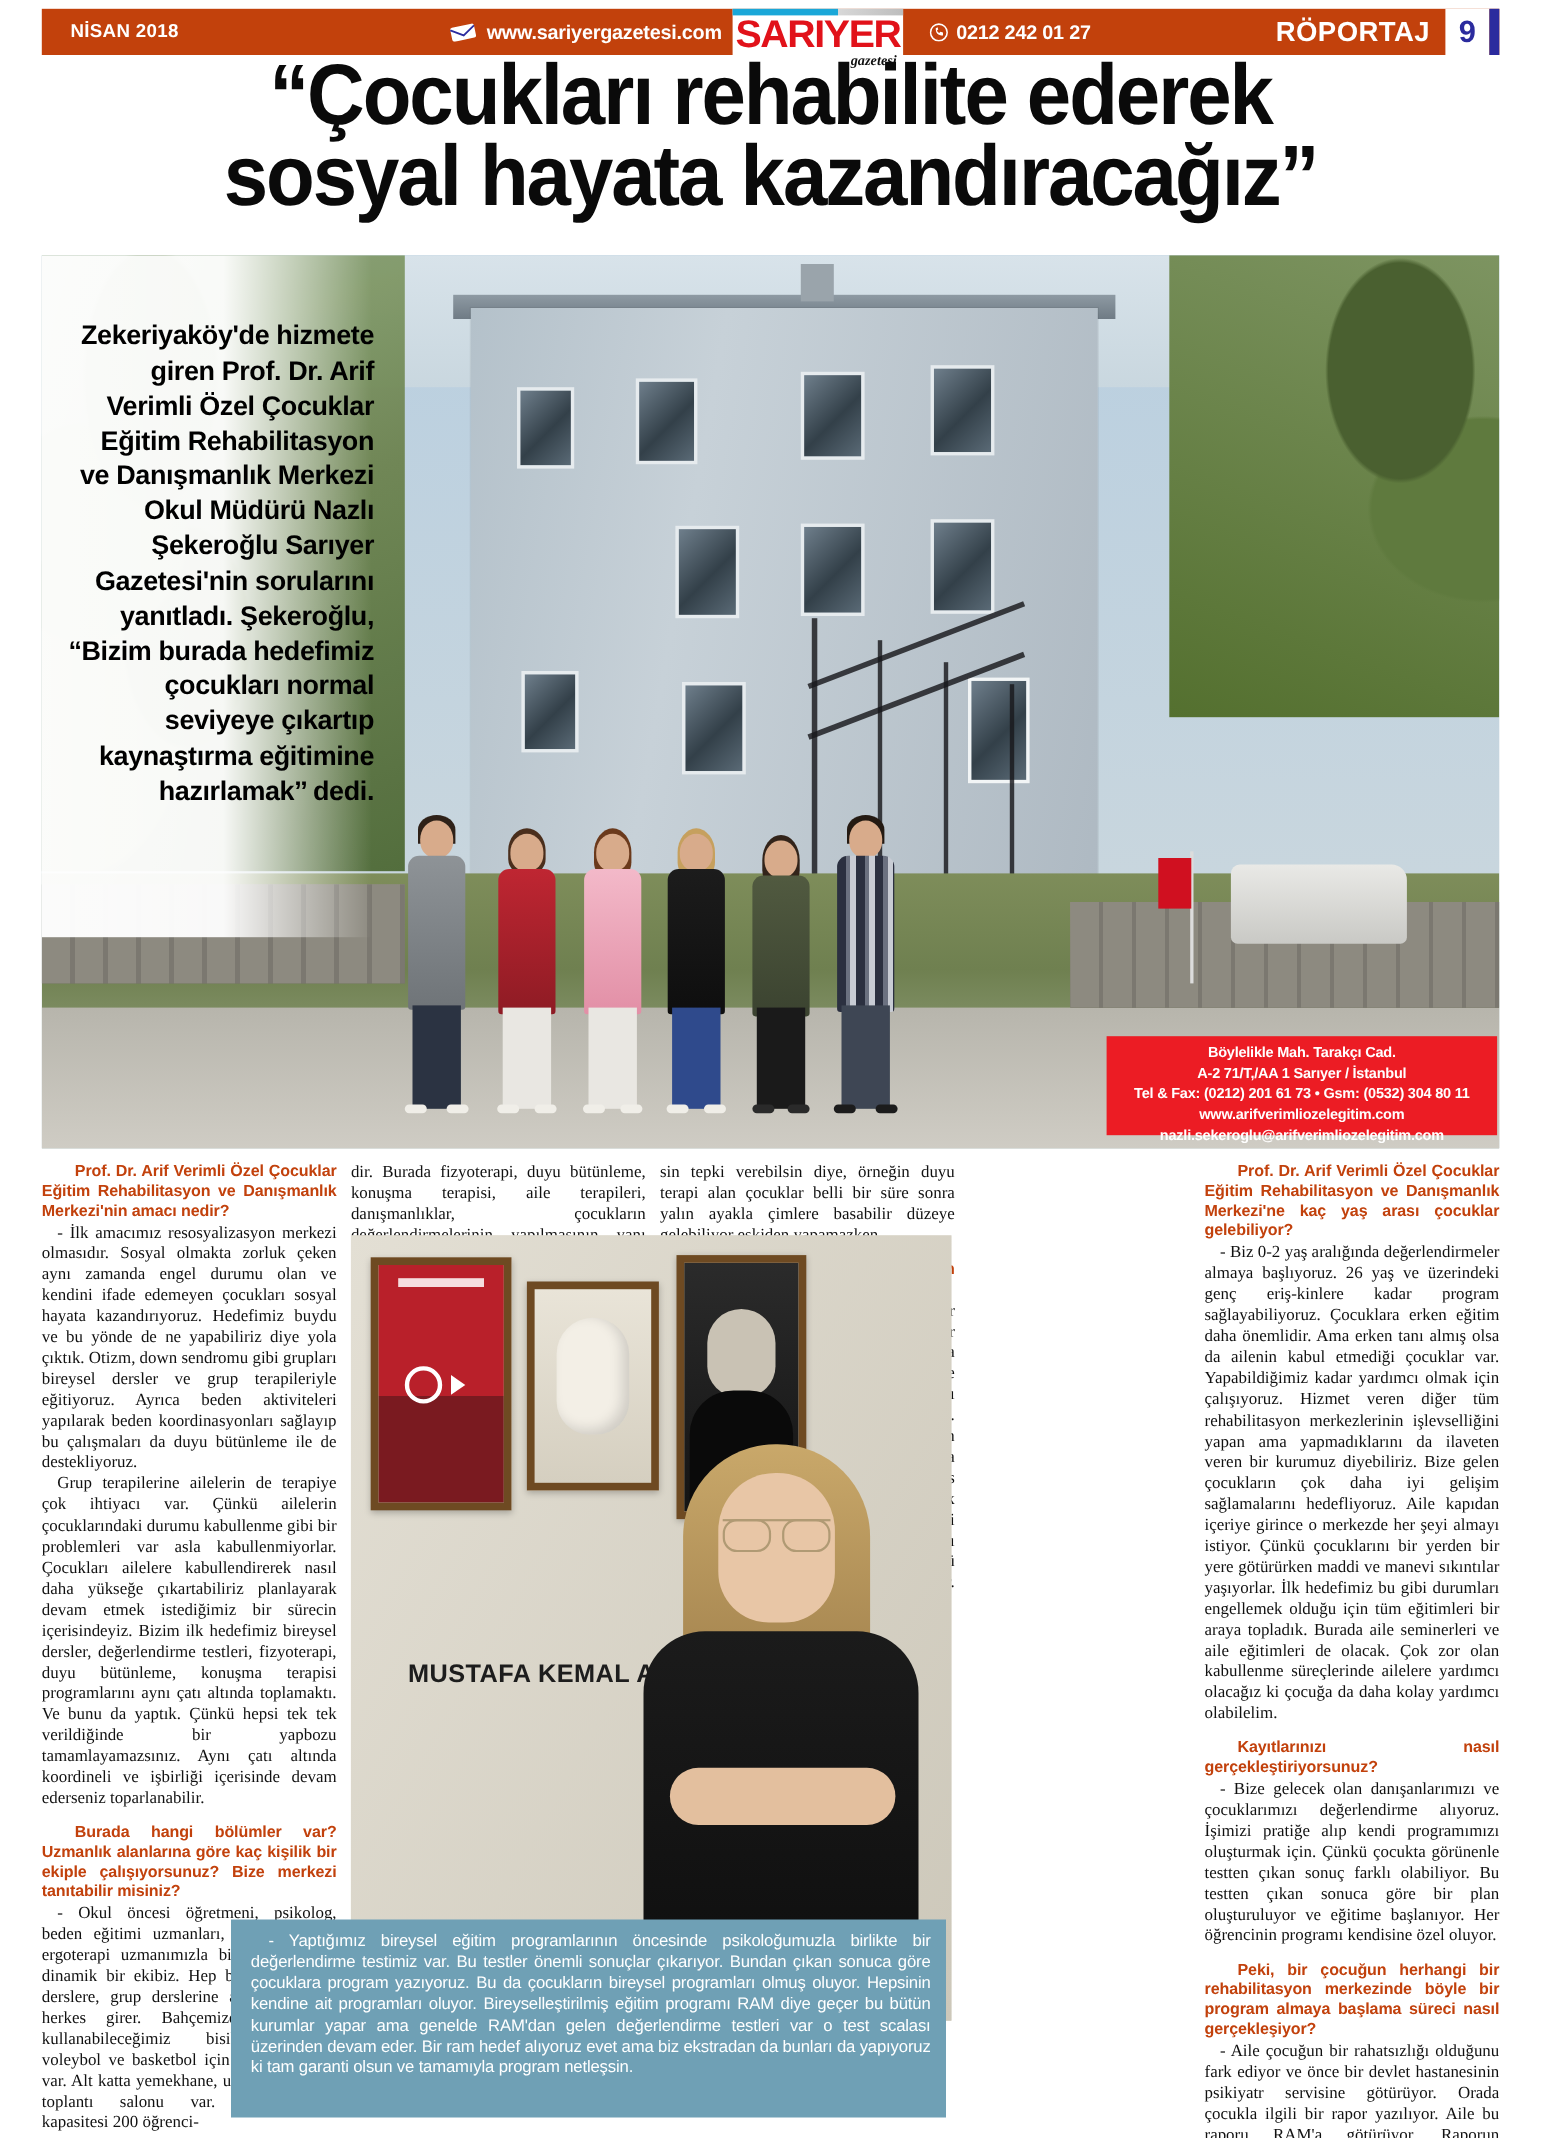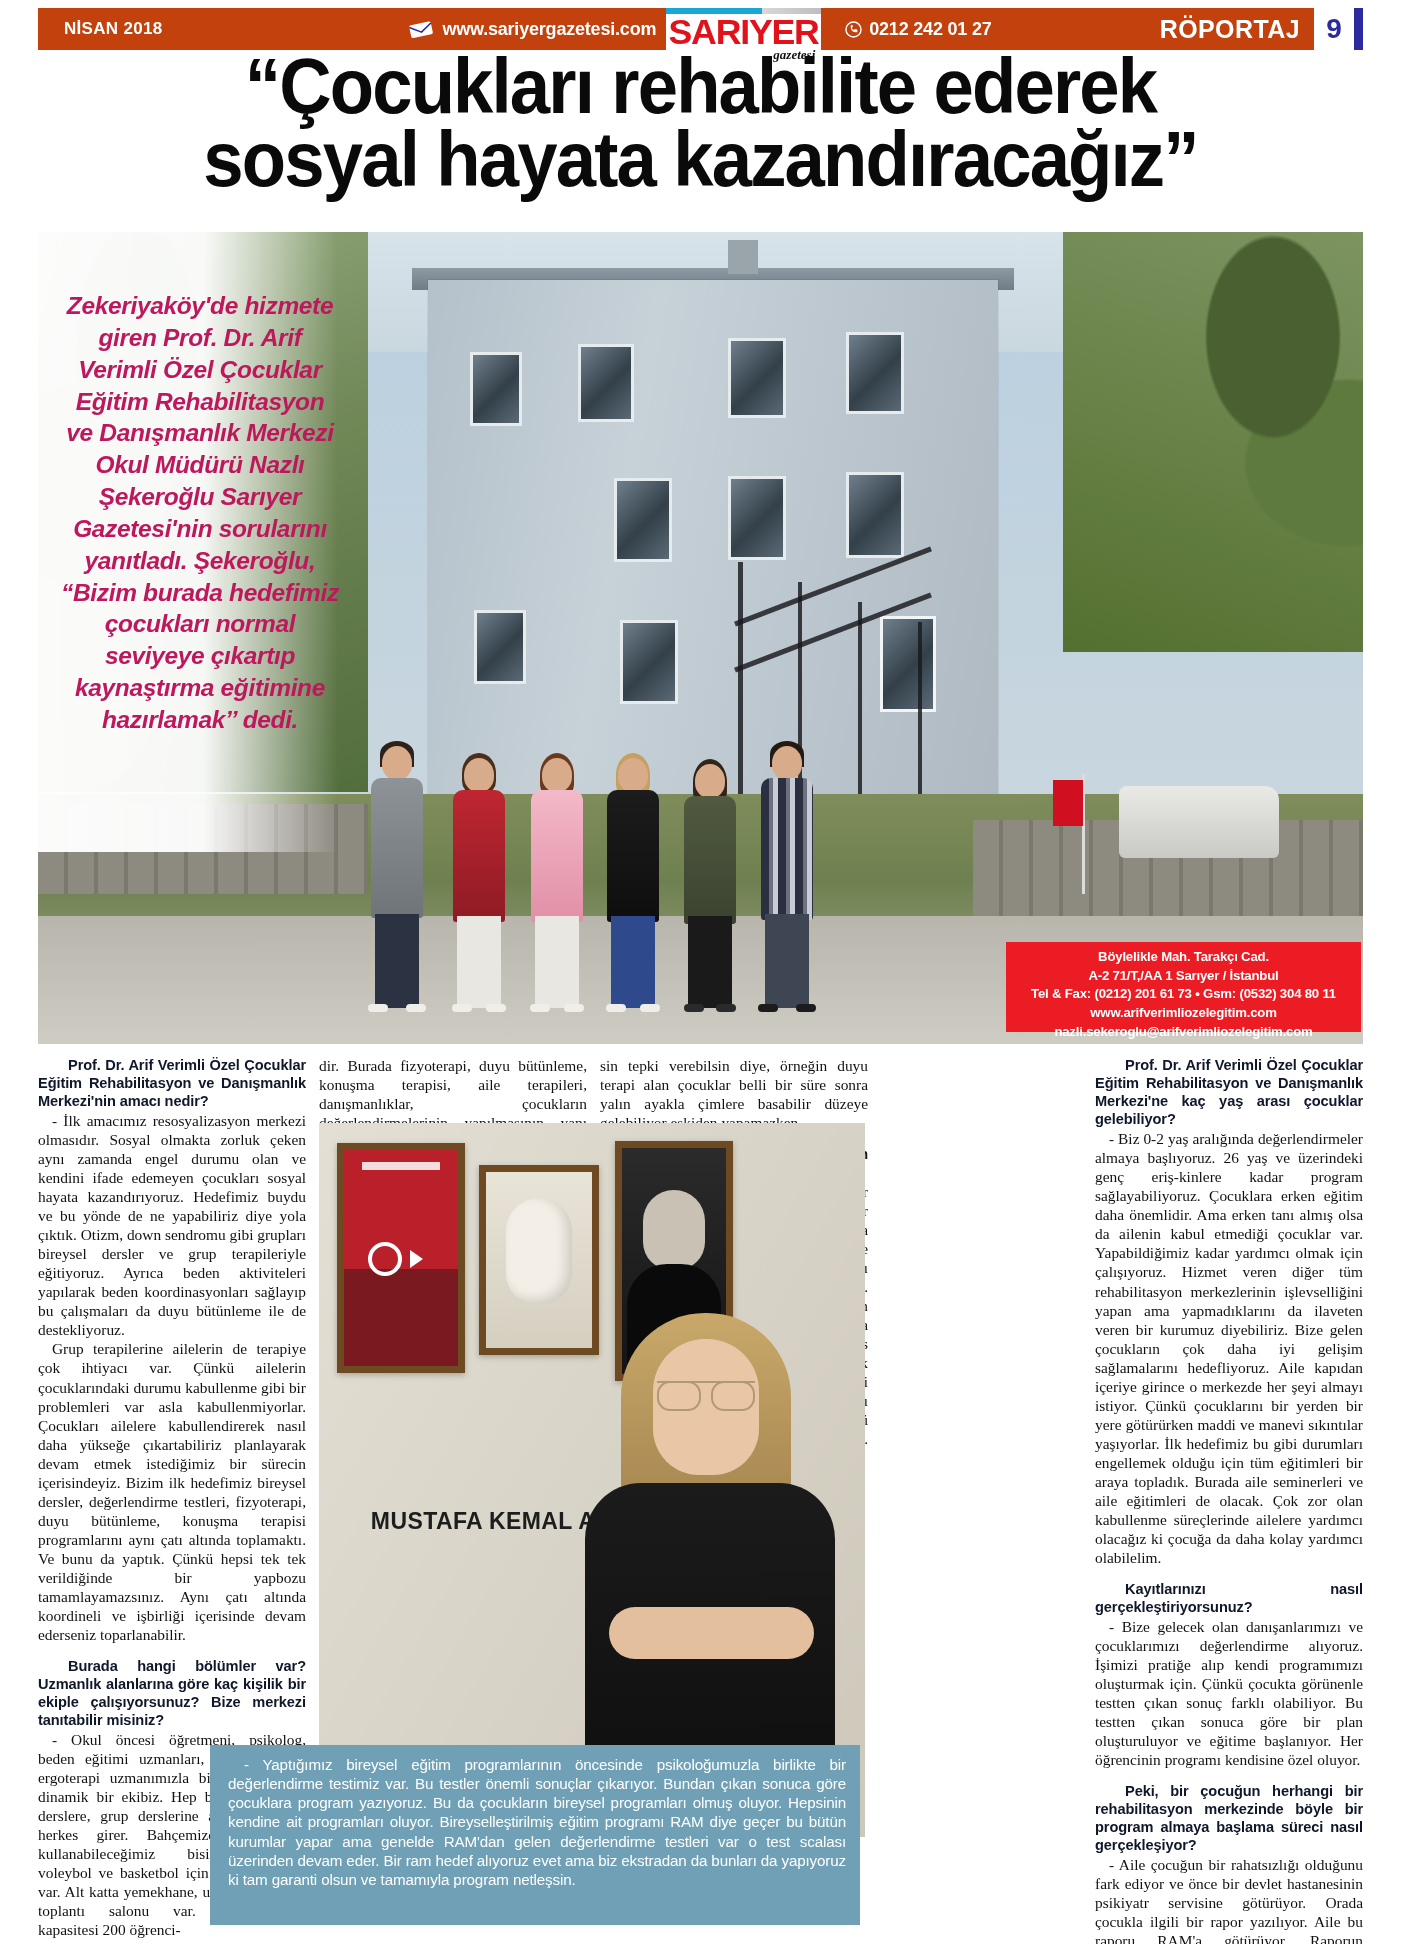--- a/index.html
+++ b/index.html
@@ -172,28 +172,27 @@
     position:absolute; right: 280px; bottom: 218px; width: 30px; height:46px;
     background: linear-gradient(90deg,#d01020 0 100%);
   }
   .hero-pole {
     position:absolute; right: 278px; bottom: 150px; width: 3px; height: 120px; background:#dcdcdc;
   }
 
   
   .deck {
     position:absolute; left: 60px; top: 290px; width: 280px;
-    text-align:center;
+    text-align:right;
     font-family:"Liberation Sans", sans-serif;
     font-weight: 700;
     font-size: 24.5px;
     line-height: 1.30;
-    color:#be185d;
+    color:#000000;
     letter-spacing: -.35px;
-    font-style: italic;
   }
 
   
   .contact-box {
     position:absolute; left: 1006px; top: 942px; width: 355px; height: 90px;
     background:#ec1c24;
     color:#ffffff;
     text-align:center;
     padding-top: 6px;
     font-size: 13.2px;
@@ -216,21 +215,21 @@
     hyphens: auto;
   }
   .col p { margin: 0; text-indent: 14px; }
   .col p.noind { text-indent: 0; }
   .qhead {
     font-family:"Liberation Sans", sans-serif;
     font-weight:700; font-size: 14.6px; line-height: 1.24;
     text-align: justify; text-indent: 30px;
     margin-top: 13px; margin-bottom: 1px;
     letter-spacing: -.1px;
-    color:#0f172a;
+    color:#c2410c;
   }
   .qhead.first { margin-top:0; }
   #col1 { left: 0px; }
   #col2 { left: 281px; }
   #col3 { left: 562px; }
   #col5 { left: 1057px; width: 268px; }
 
   
   .col-narrow { width: 250px; }
 

